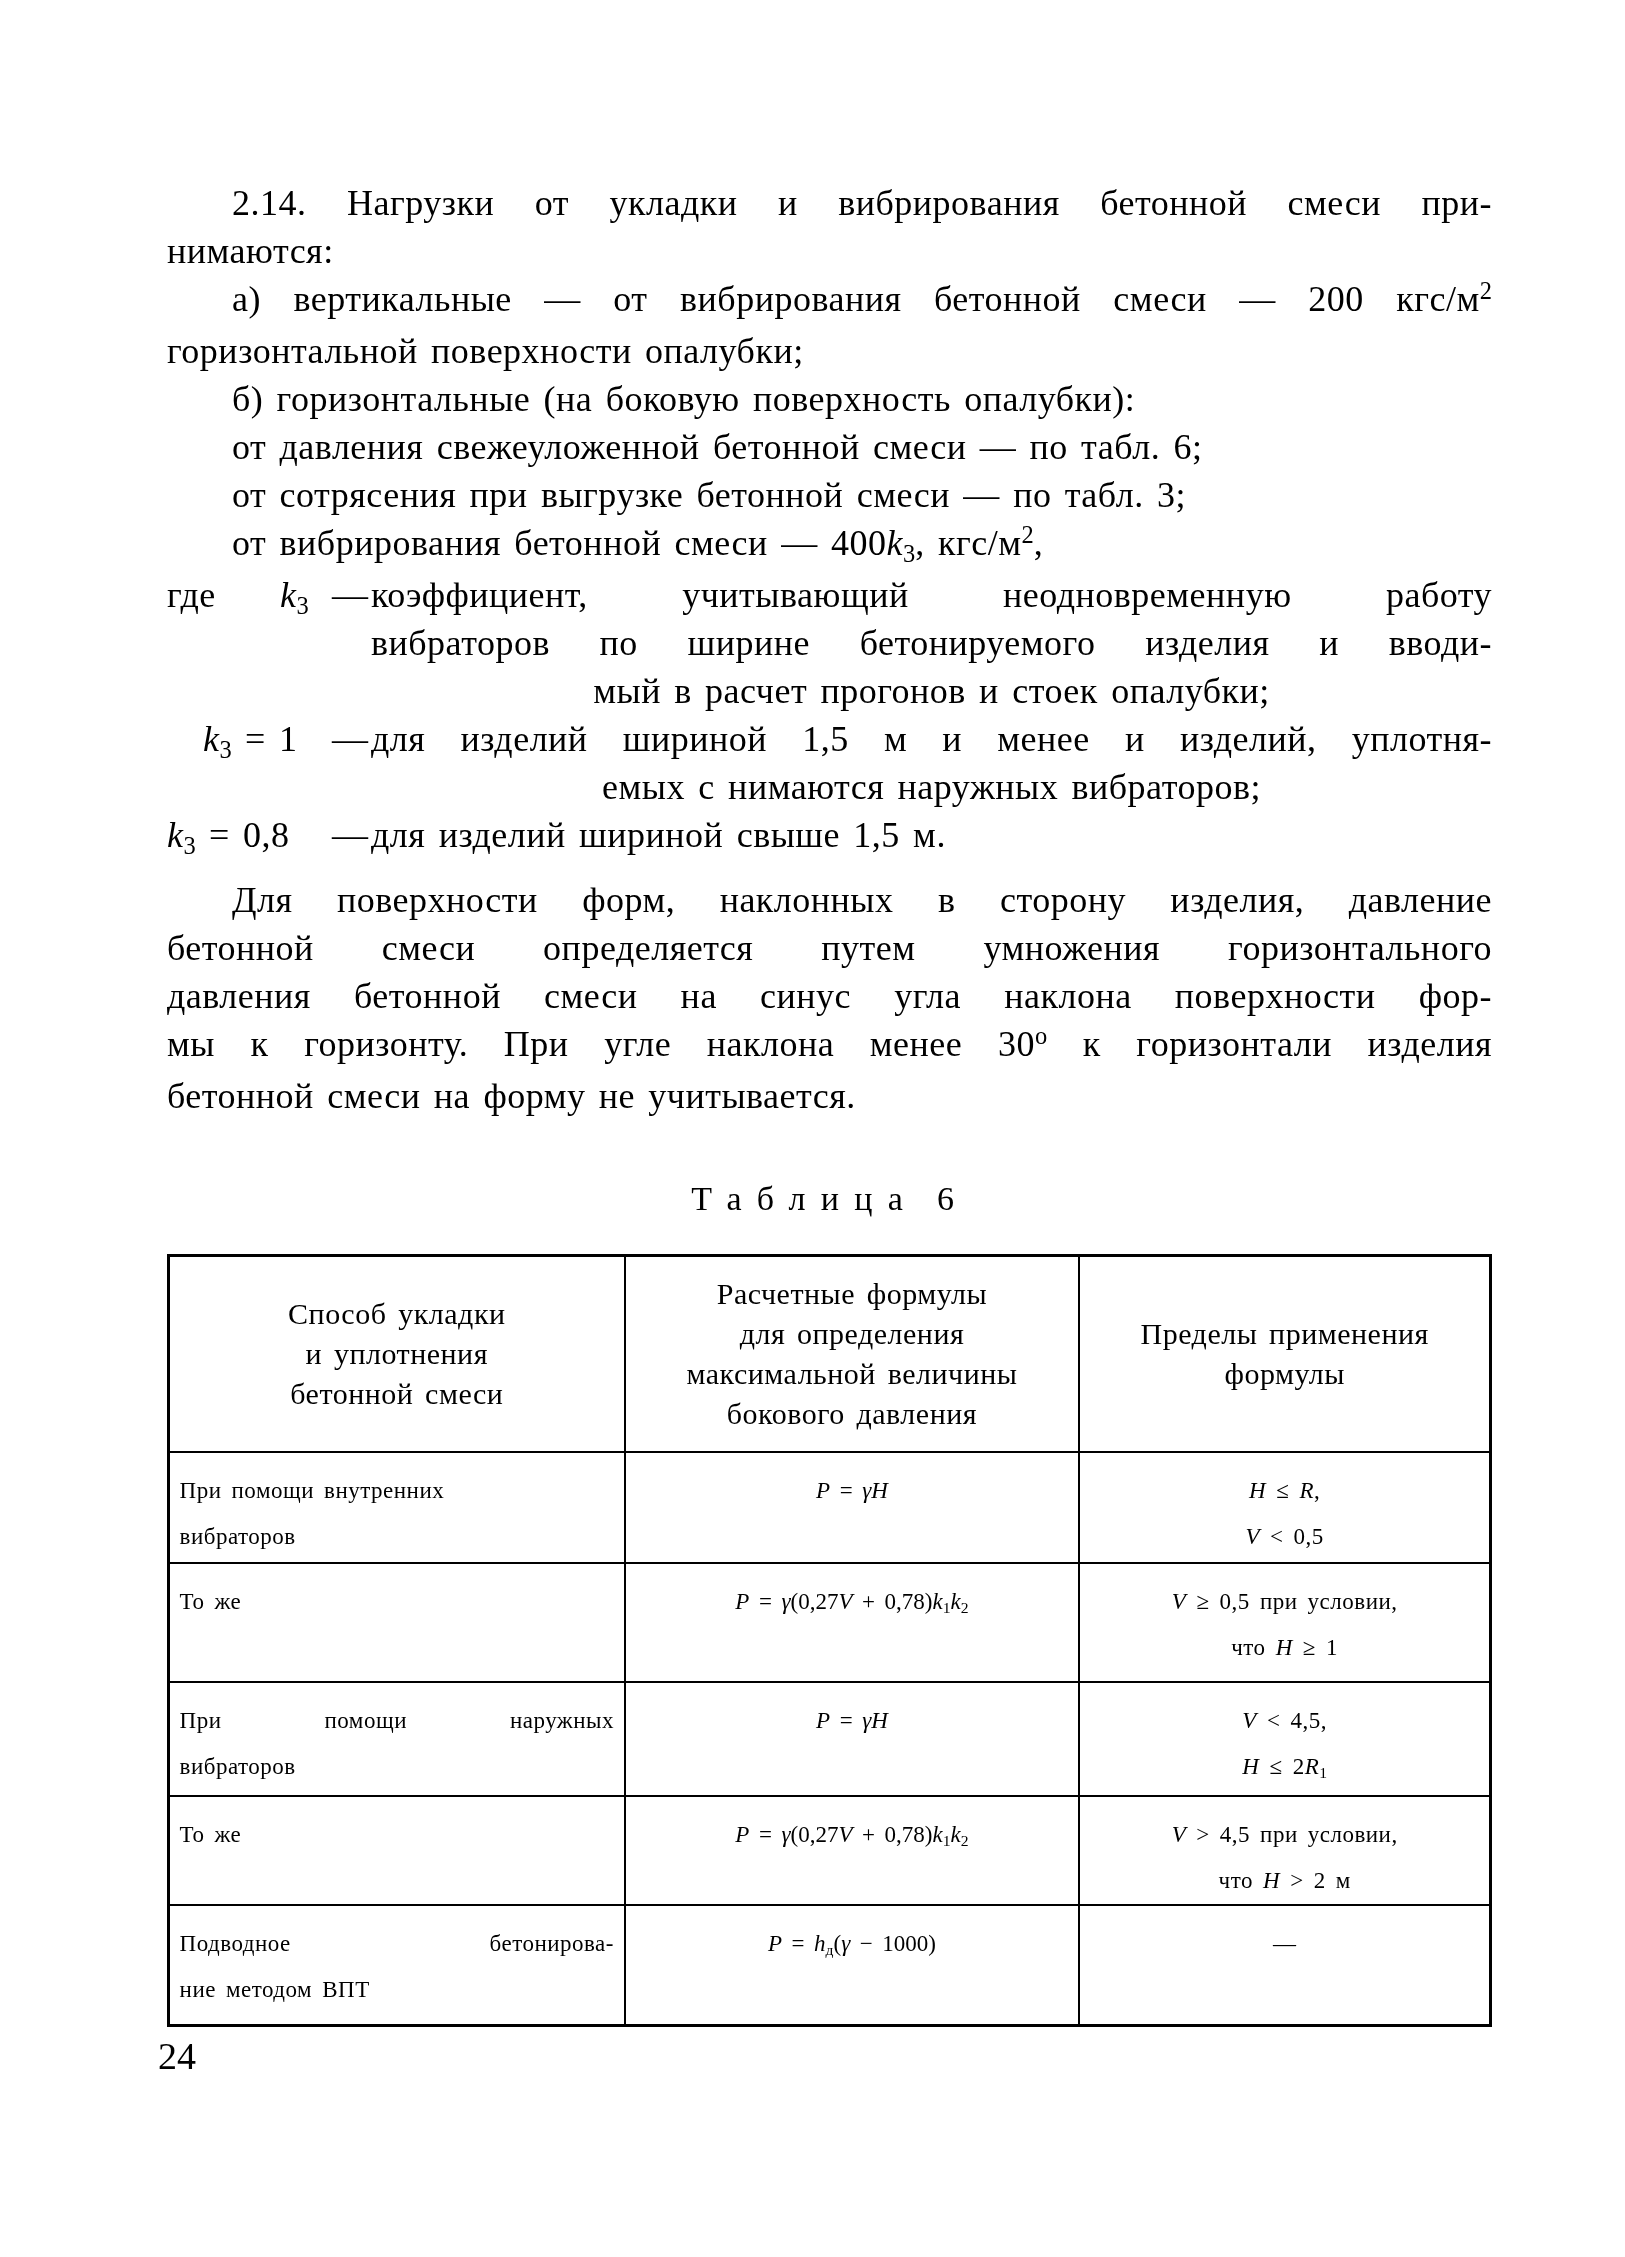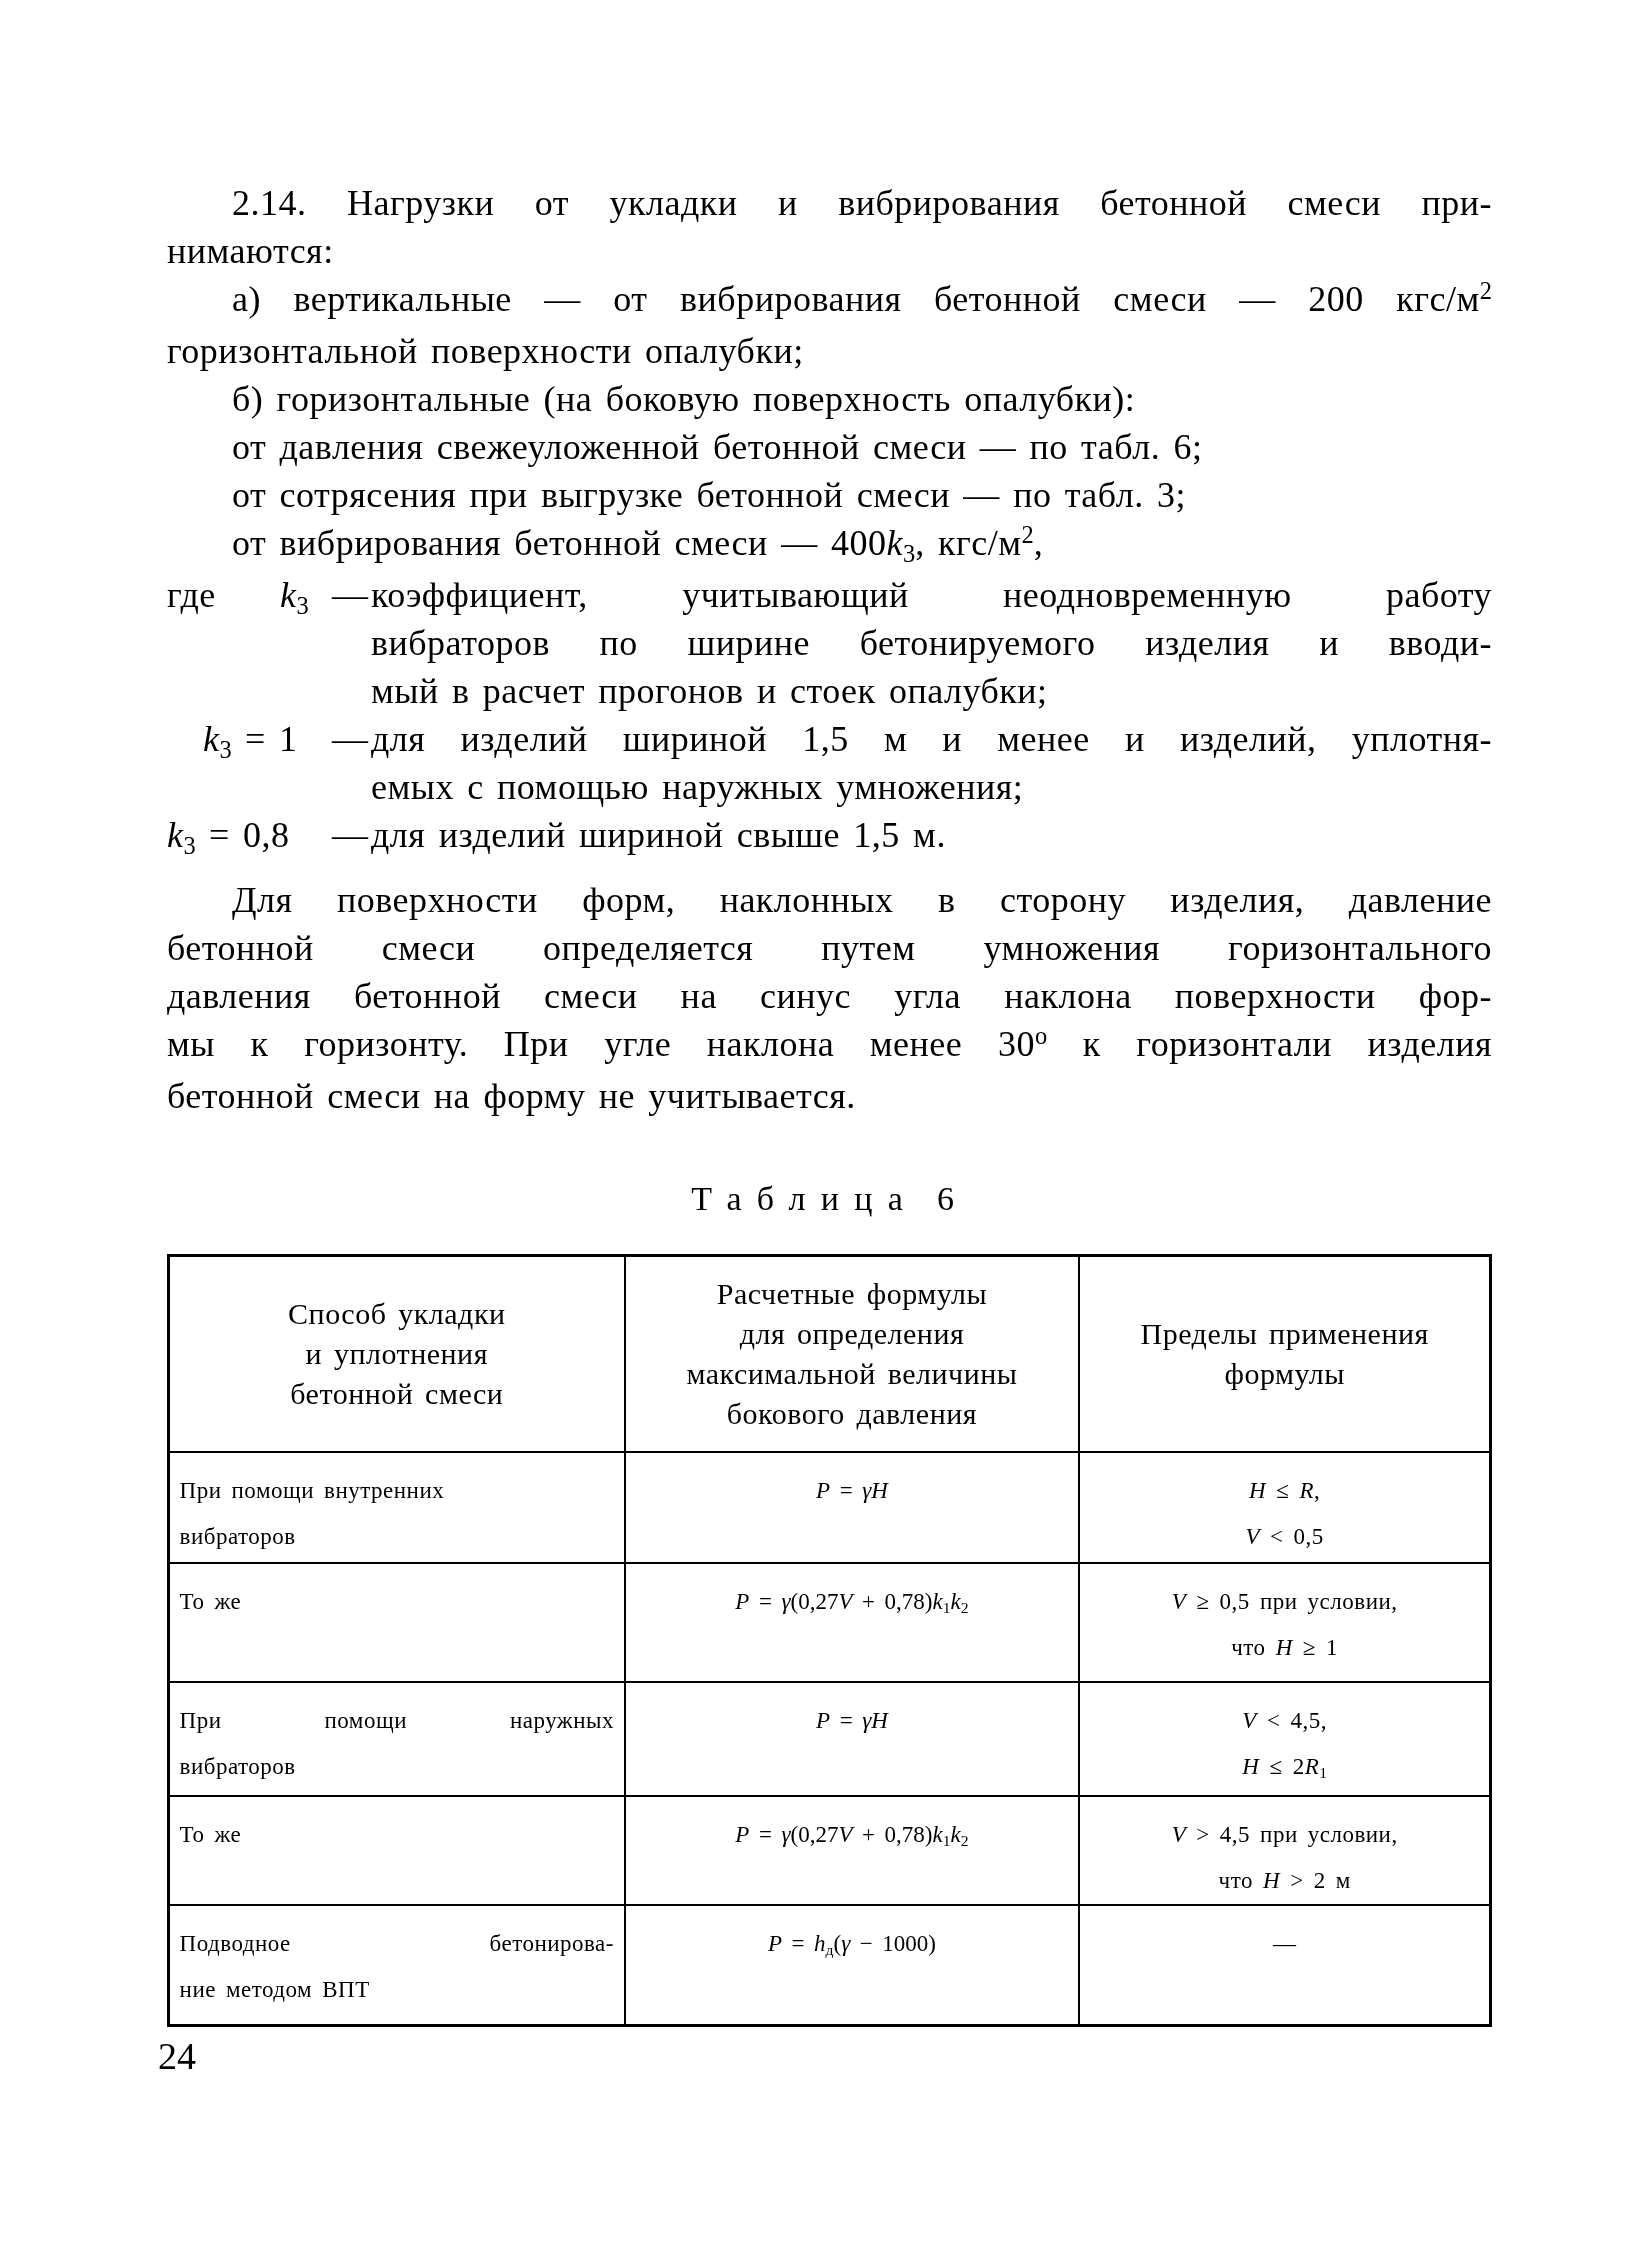--- a/index.html
+++ b/index.html
@@ -21,21 +21,21 @@
     word-spacing: 3.8px;
   }
   .line {
     min-height: 48px;
     line-height: 48px;
     font-size: 36px;
     text-align: left;
   }
   .ind { text-indent: 65px; }
   .jf { text-align: justify; text-align-last: justify; }
-  .cont { margin-left: 204px; }
+  .cont { margin-left: 204px; text-align: center; }
   .defrow { position: relative; }
   .defrow .dpre  { position: absolute; left: 0; top: 0; }
   .defrow .dterm { position: absolute; top: 0; }
   .defrow .ddash { position: absolute; left: 165px; top: 0; }
   .defrow .dtext { margin-left: 204px; }
   .p2start { margin-top: 17px; }
   .it { font-style: italic; }
   .vsub { font-size: 0.68em; position: relative; top: 0.28em; letter-spacing: 0; }
   .vsup { font-size: 0.68em; position: relative; top: -0.5em; letter-spacing: 0; }
   .tcaption {
@@ -114,21 +114,21 @@
       <div class="dtext jf">коэффициент, учитывающий неодновременную работу</div>
     </div>
     <div class="line cont jf">вибраторов по ширине бетонируемого изделия и вводи-</div>
     <div class="line cont">мый в расчет прогонов и стоек опалубки;</div>
 
     <div class="line defrow">
       <span class="dterm" style="left:36px"><span class="it">k</span><span class="vsub">3</span><span> = 1</span></span>
       <span class="ddash">—</span>
       <div class="dtext jf">для изделий шириной 1,5 м и менее и изделий, уплотня-</div>
     </div>
-    <div class="line cont">емых с помощью наружных умножения;</div>
+    <div class="line cont">емых с нимаются наружных вибраторов;</div>
 
     <div class="line defrow">
       <span class="dterm" style="left:0"><span class="it">k</span><span class="vsub">3</span><span> = 0,8</span></span>
       <span class="ddash">—</span>
       <div class="dtext">для изделий шириной свыше 1,5 м.</div>
     </div>
 
     <div class="line ind jf p2start">Для поверхности форм, наклонных в сторону изделия, давление</div>
     <div class="line jf">бетонной смеси определяется путем умножения горизонтального</div>
     <div class="line jf">давления бетонной смеси на синус угла наклона поверхности фор-</div>

